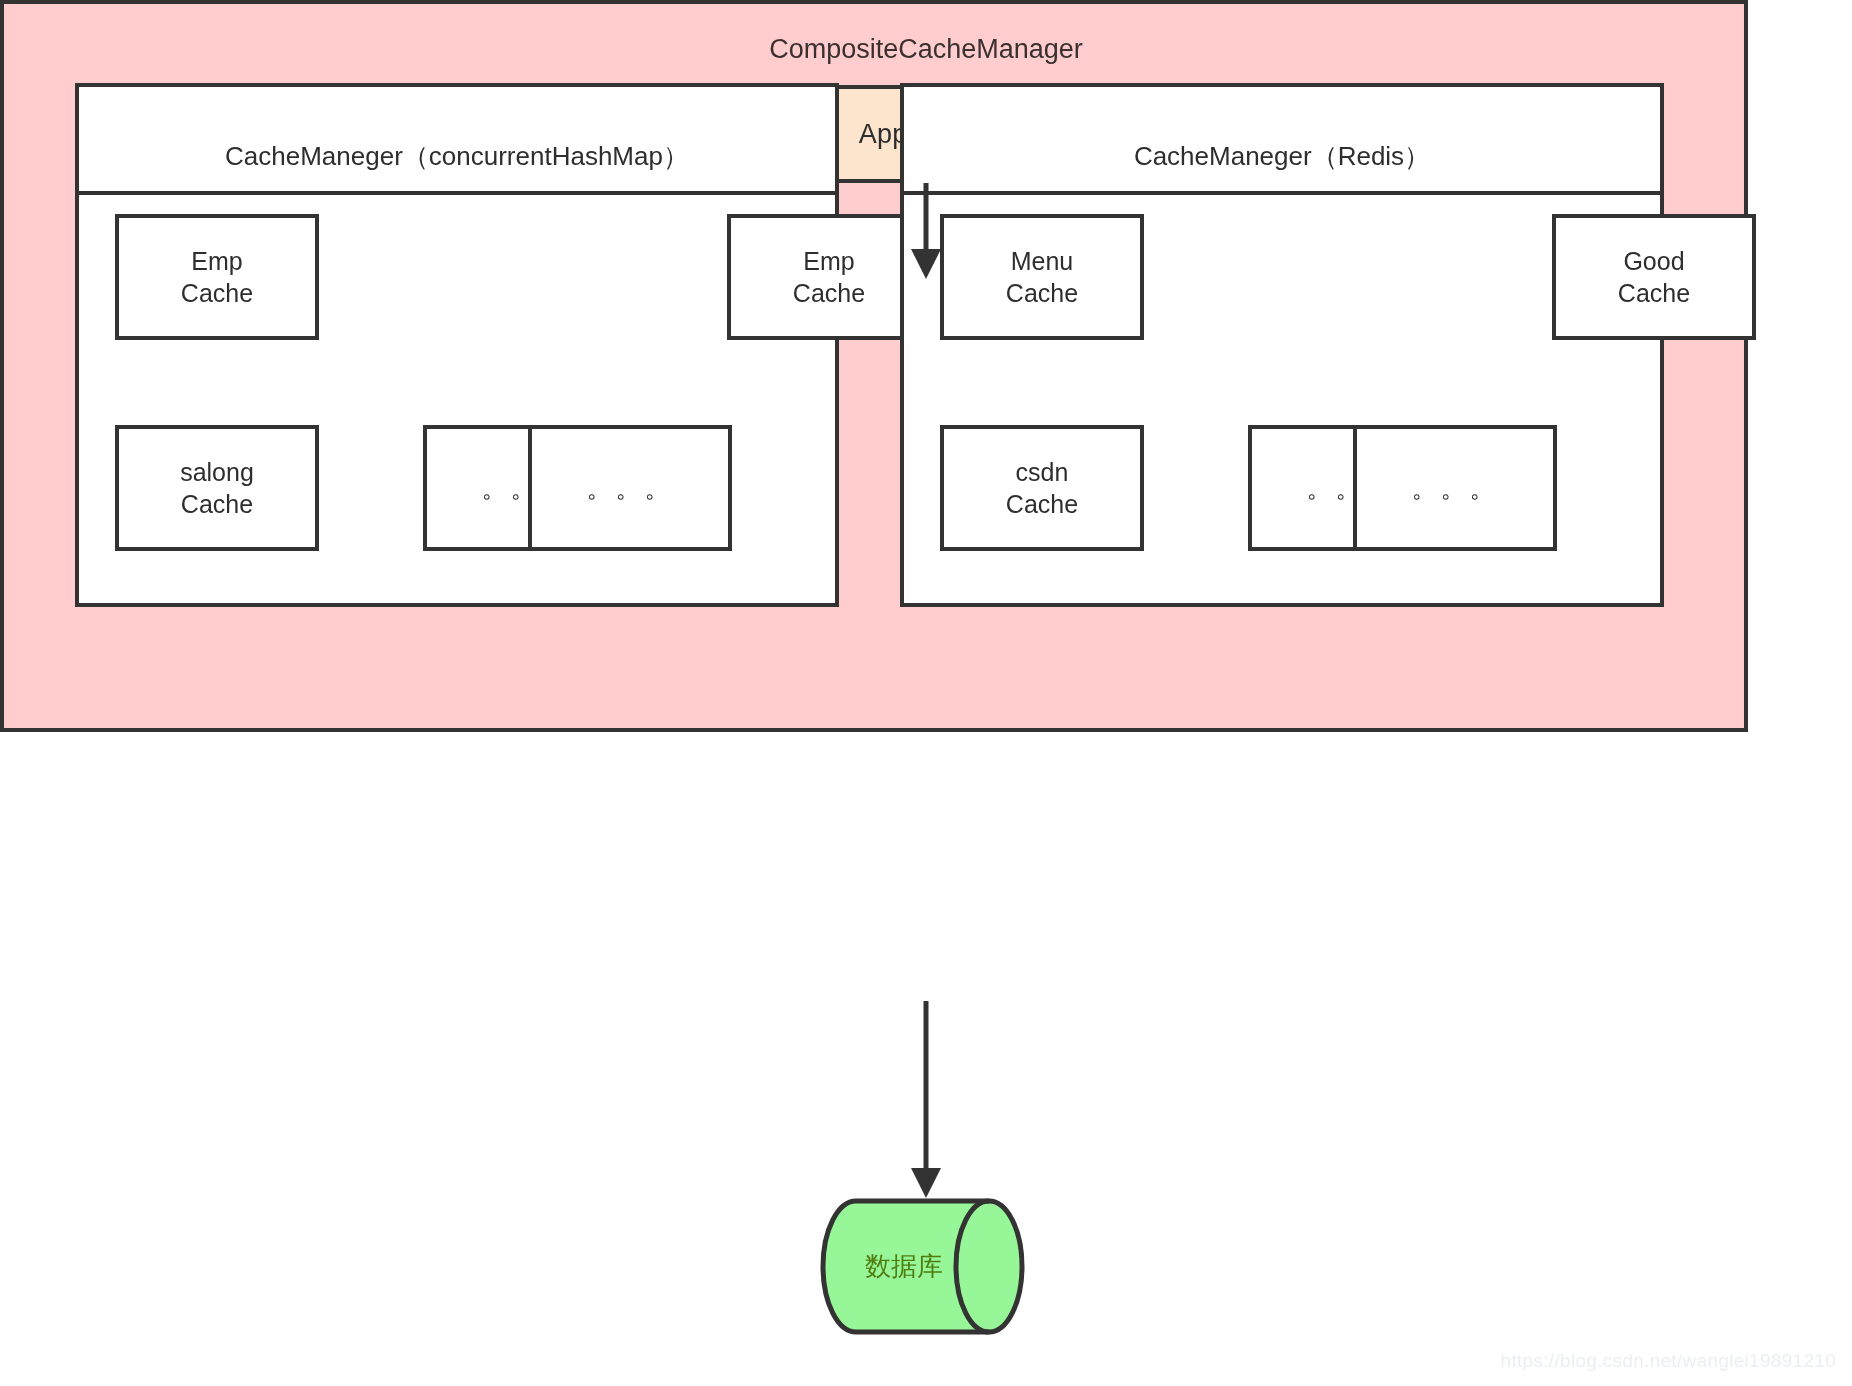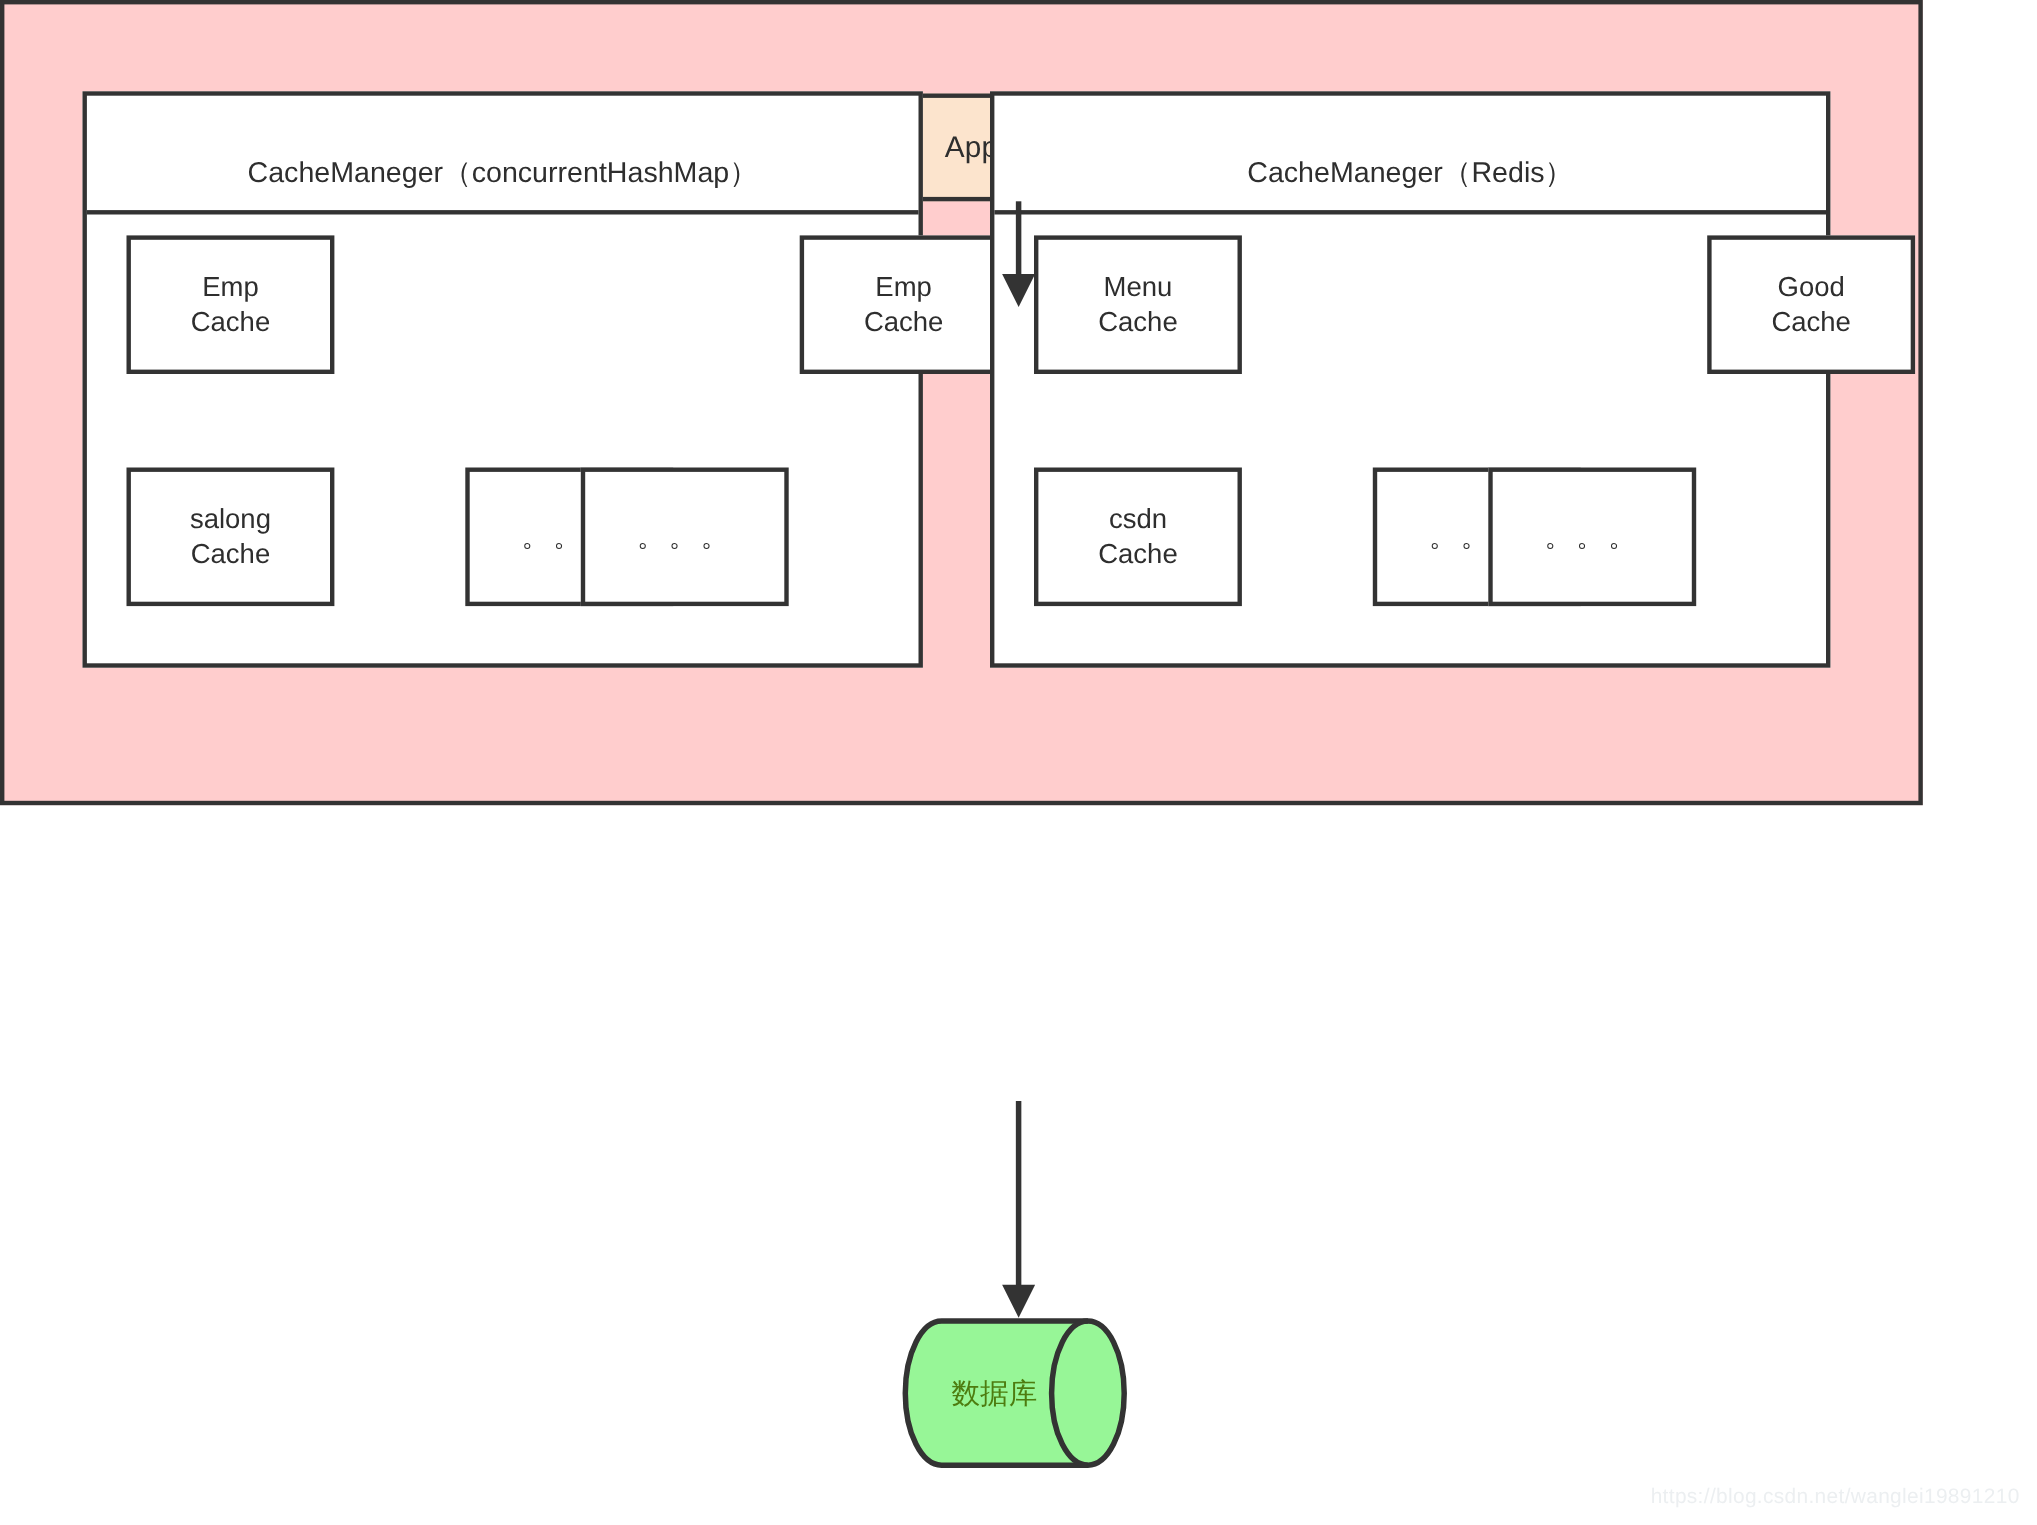--- a/index.html
+++ b/index.html
@@ -97,21 +97,21 @@
     left: 0;
     top: 74px;
     right: 0;
     bottom: 0;
   }
 
   
   .cache-box {
     position: absolute;
     box-sizing: border-box;
-    width: 189px;
+    width: 204px;
     height: 126px;
     background: #ffffff;
     border: 4px solid #333333;
     display: flex;
     align-items: center;
     justify-content: center;
     text-align: center;
     font-size: 25px;
     line-height: 1.28;
     color: #2e2e2e;
@@ -176,20 +176,21 @@
 <body>
 
 <div id="canvas">
 
   <div class="node" id="application-box">
     <span>Application</span>
   </div>
 
   <div id="composite-container">
 
+    <div id="composite-title">CompositeCacheManager</div>
 
     <div class="manager-panel" id="panel-chm">
       <div class="panel-header">CacheManeger（concurrentHashMap）</div>
       <div class="panel-body">
         <div class="cache-box row-top col-a">Emp
 Cache</div>
         <div class="cache-box row-top col-d">Emp
 Cache</div>
         <div class="cache-box row-bottom col-a">salong
 Cache</div>

